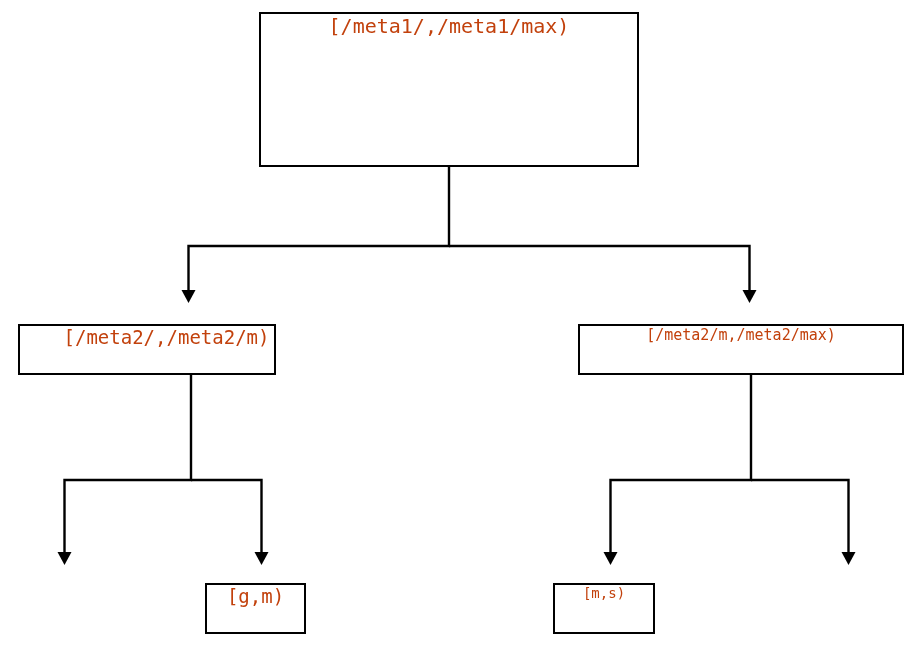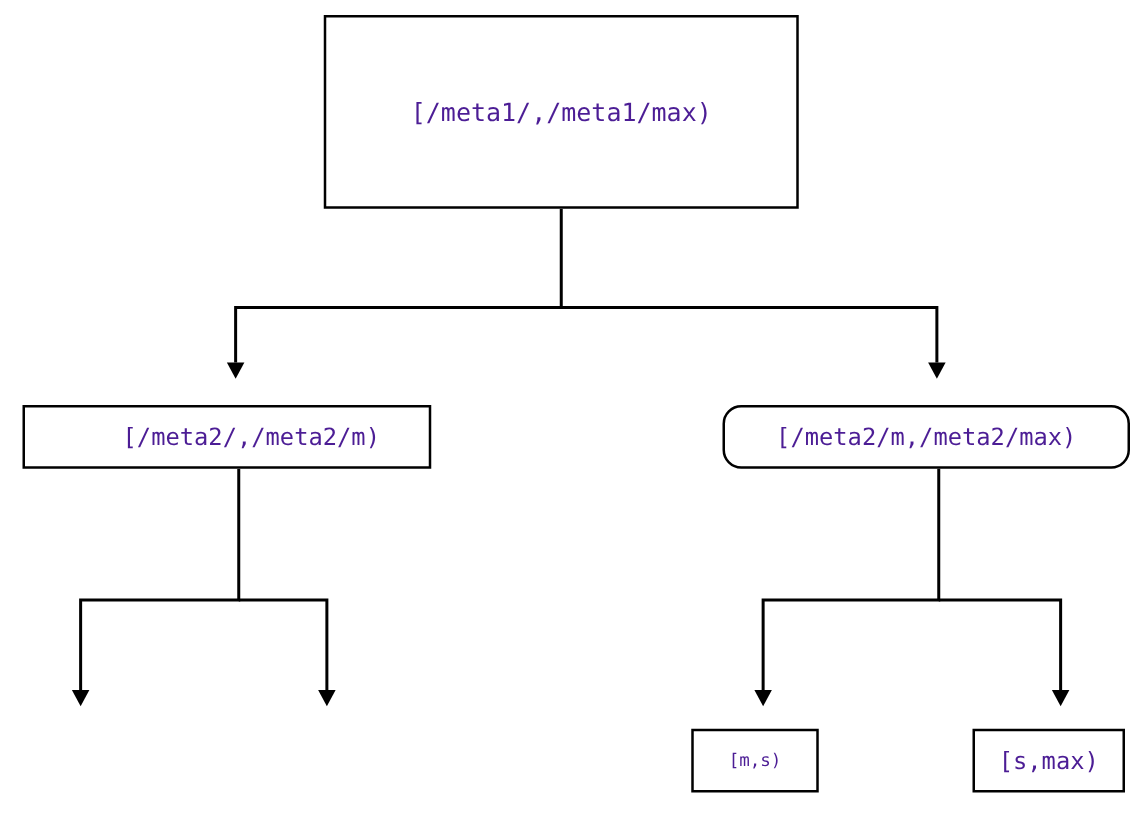--- a/index.html
+++ b/index.html
@@ -14,51 +14,49 @@
     background: #ffffff;
     overflow: hidden;
     font-family: "DejaVu Sans Mono", "Liberation Mono", monospace;
   }
   .node {
     position: absolute;
     box-sizing: border-box;
     border: 2px solid #000000;
     background: #ffffff;
     display: flex;
-    align-items: center;
     justify-content: center;
-    color: #4c1d95;
+    color: #c2410c;
     white-space: nowrap;
   }
   .node-label {
     display: block;
     letter-spacing: 0px;
   }
   #node-root {
     left: 259px;
     top: 12px;
     width: 380px;
     height: 155px;
     font-size: 20px;
   }
   #node-mid-left {
     left: 18px;
     top: 324px;
-    width: 327px;
+    width: 258px;
     height: 51px;
     font-size: 19px;
     padding-left: 39px;
   }
   #node-mid-right {
     left: 578px;
     top: 324px;
     width: 326px;
     height: 51px;
-    font-size: 19px;
-    border-radius: 15px;
+    font-size: 15px;
   }
   #node-leaf-1 {
     left: 8px;
     top: 583px;
     width: 101px;
     height: 51px;
     font-size: 19px;
   }
   #node-leaf-2 {
     left: 205px;
@@ -133,22 +131,22 @@
 
   <div class="node" id="node-mid-left">
     <span class="node-label">[/meta2/,/meta2/m)</span>
   </div>
 
   <div class="node" id="node-mid-right">
     <span class="node-label">[/meta2/m,/meta2/max)</span>
   </div>
 
 
+  <div class="node" id="node-leaf-2">
+    <span class="node-label">[g,m)</span>
+  </div>
 
   <div class="node" id="node-leaf-3">
     <span class="node-label">[m,s)</span>
   </div>
 
-  <div class="node" id="node-leaf-4">
-    <span class="node-label">[s,max)</span>
-  </div>
 
 </div>
 
 </body></html>

